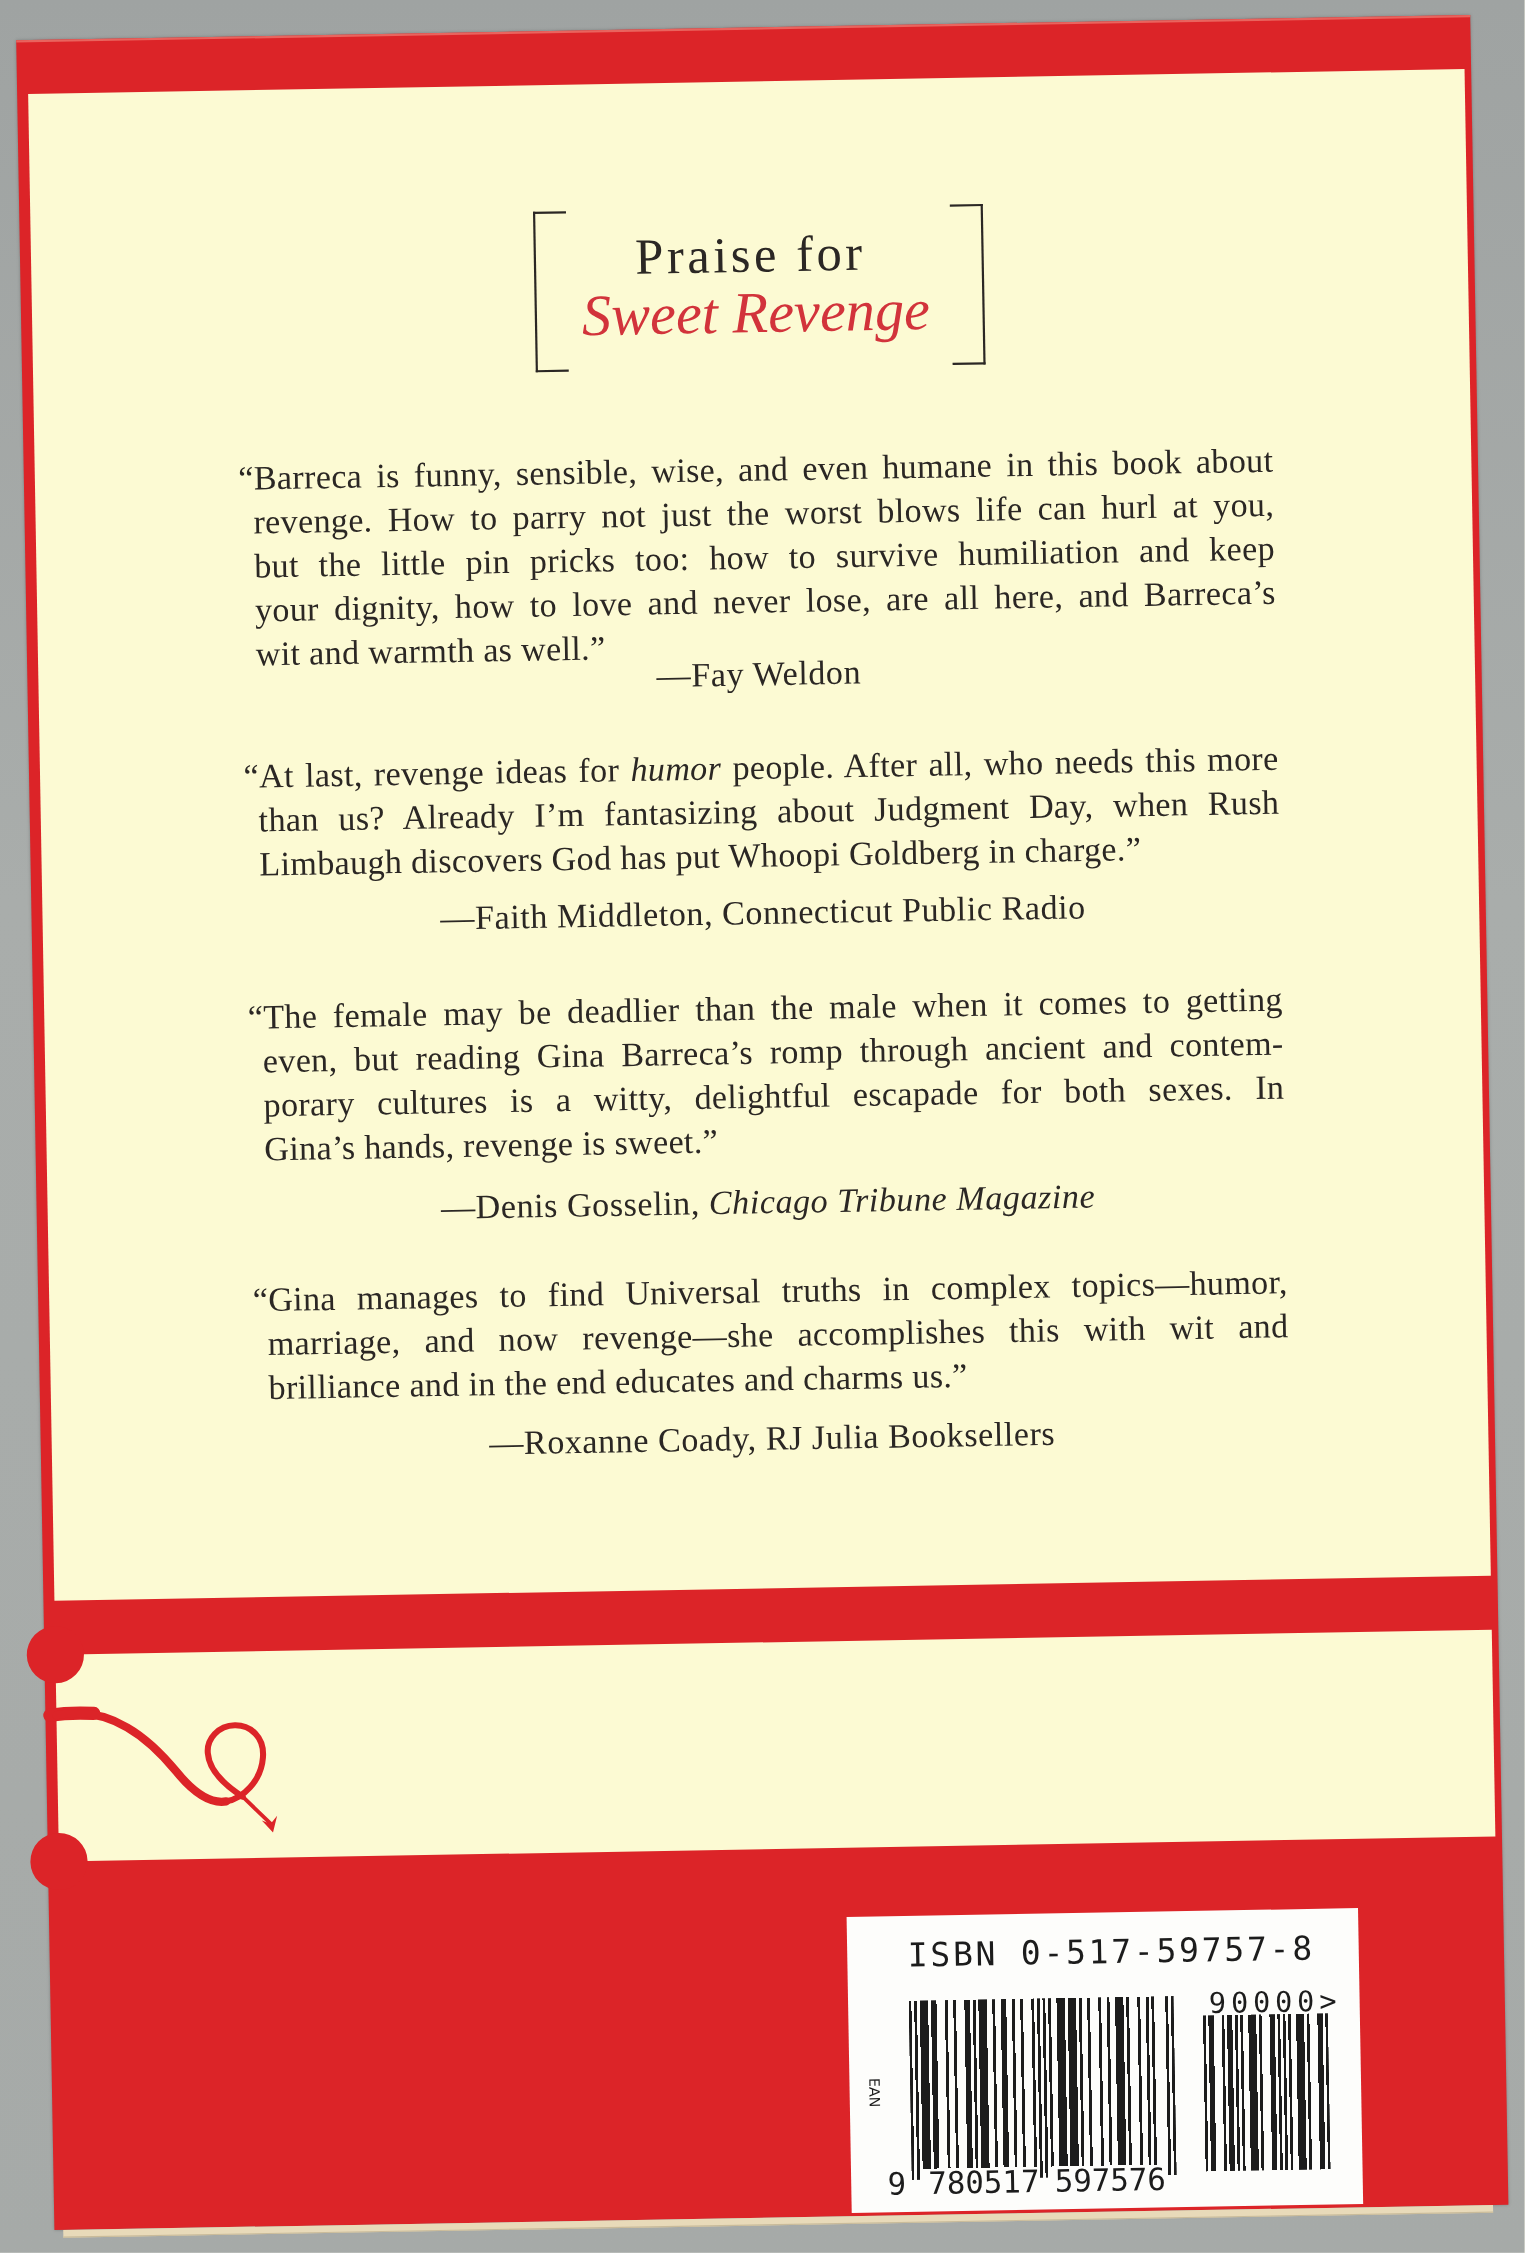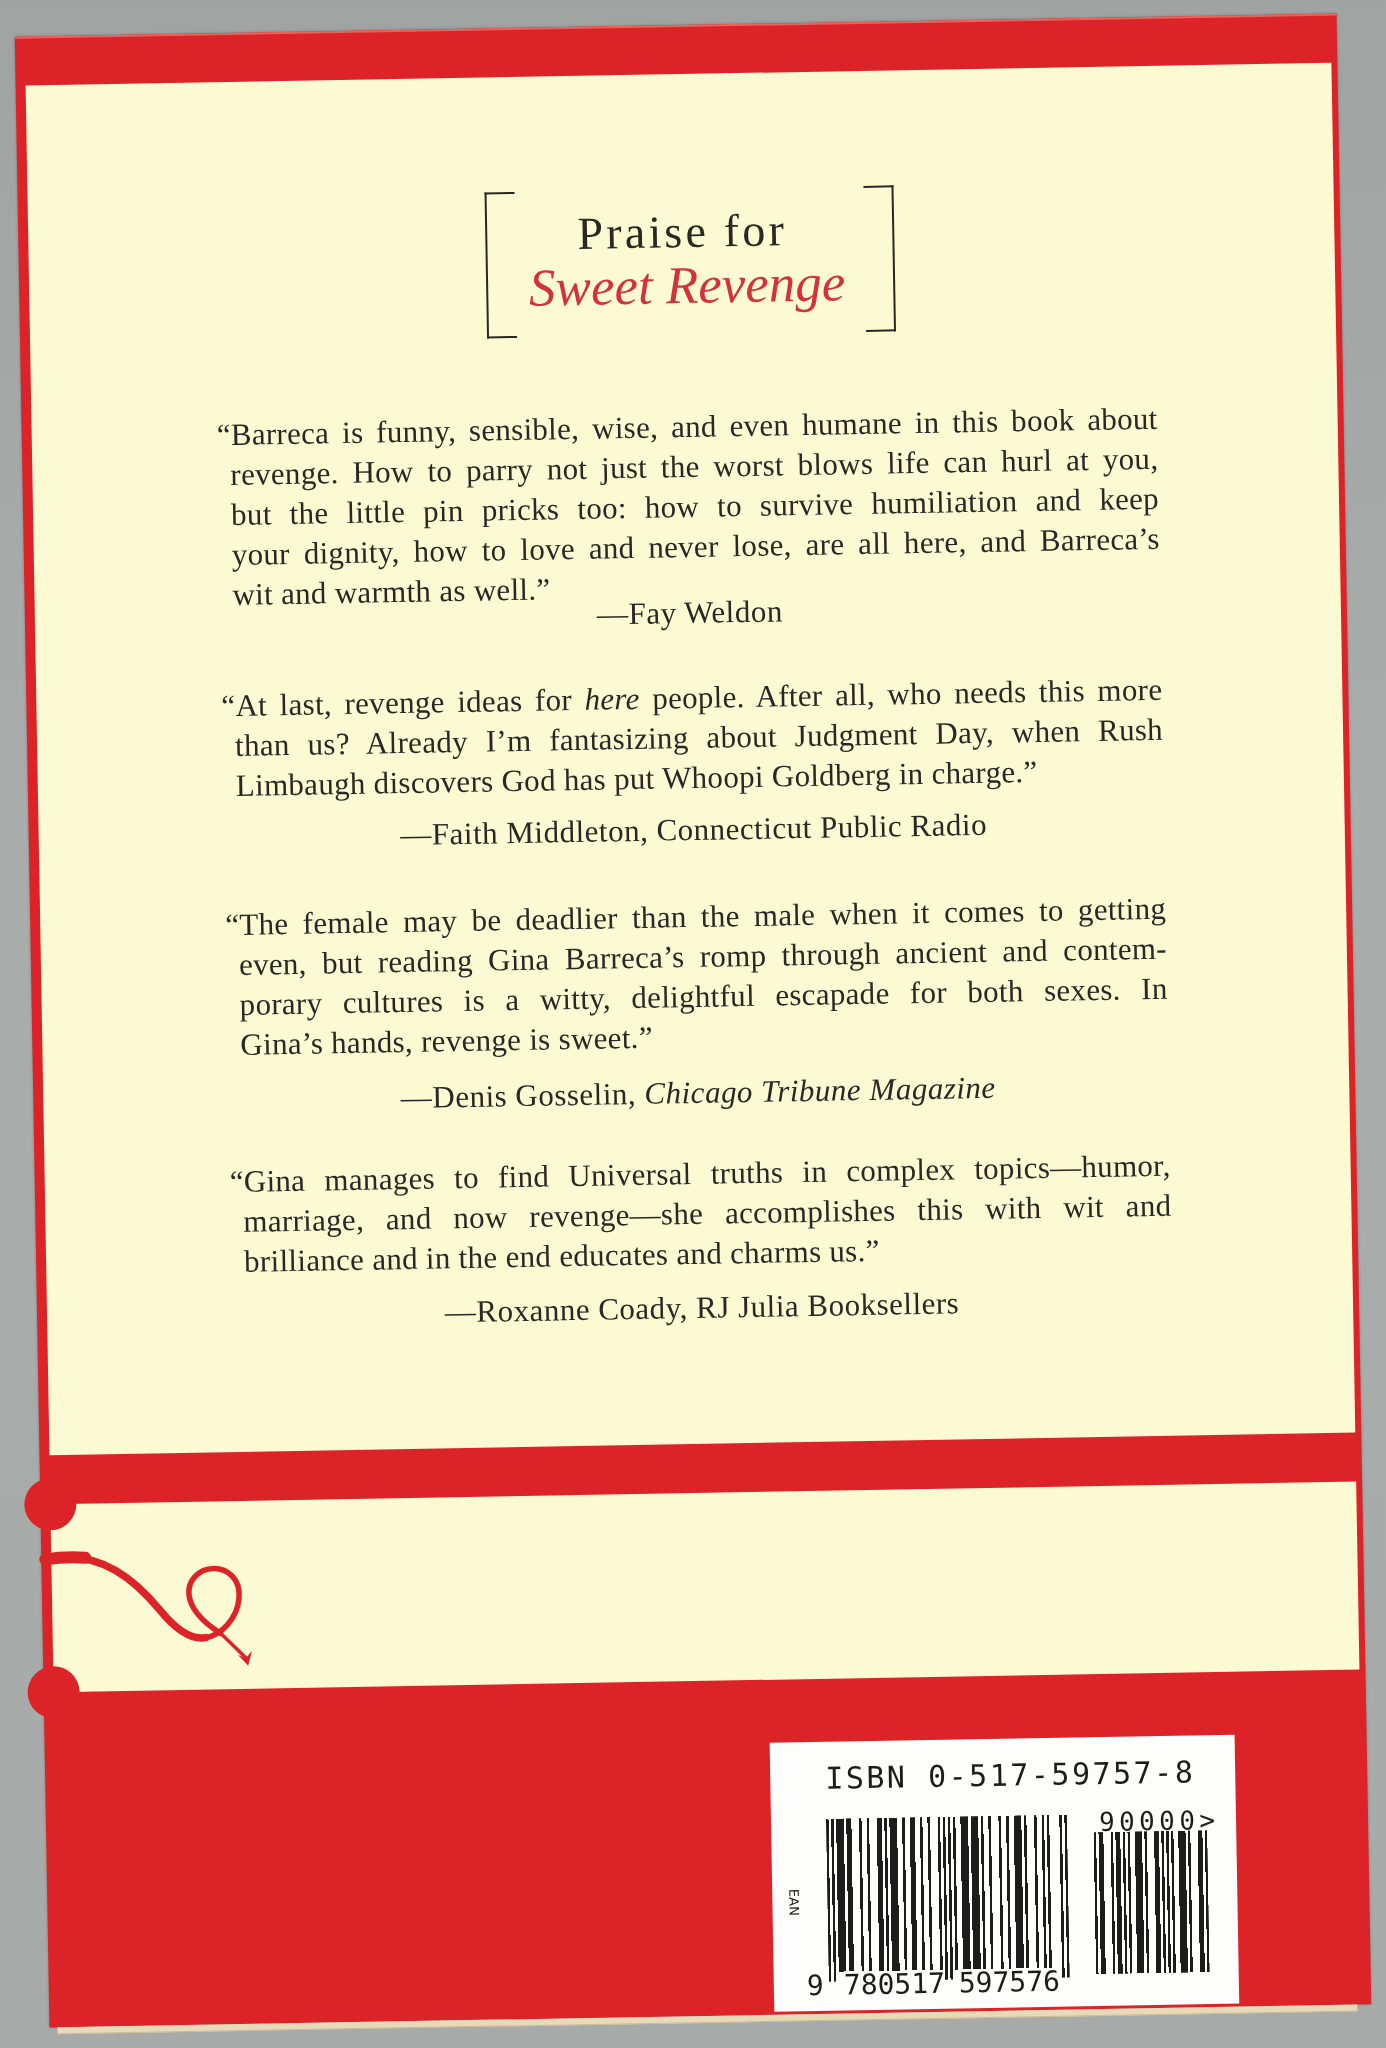--- a/index.html
+++ b/index.html
@@ -101,21 +101,21 @@
     <div class="quote" style="top:332.5px">
       <div class="ln first">“Barreca is funny, sensible, wise, and even humane in this book about</div>
       <div class="ln">revenge. How to parry not just the worst blows life can hurl at you,</div>
       <div class="ln">but the little pin pricks too: how to survive humiliation and keep</div>
       <div class="ln">your dignity, how to love and never lose, are all here, and Barreca’s</div>
       <div class="ln last">wit and warmth as well.”</div>
     </div>
     <div class="attr" style="top:518.5px">—Fay Weldon</div>
 
     <div class="quote" style="top:603.5px">
-      <div class="ln first"><span>“At last, revenge ideas for </span><em>here</em><span> people. After all, who needs this more</span></div>
+      <div class="ln first"><span>“At last, revenge ideas for </span><em>humor</em><span> people. After all, who needs this more</span></div>
       <div class="ln">than us? Already I’m fantasizing about Judgment Day, when Rush</div>
       <div class="ln last">Limbaugh discovers God has put Whoopi Goldberg in charge.”</div>
     </div>
     <div class="attr" style="top:735.5px">—Faith Middleton, Connecticut Public Radio</div>
 
     <div class="quote" style="top:822.5px">
       <div class="ln first">“The female may be deadlier than the male when it comes to getting</div>
       <div class="ln">even, but reading Gina Barreca’s romp through ancient and contem-</div>
       <div class="ln">porary cultures is a witty, delightful escapade for both sexes. In</div>
       <div class="ln last">Gina’s hands, revenge is sweet.”</div>

